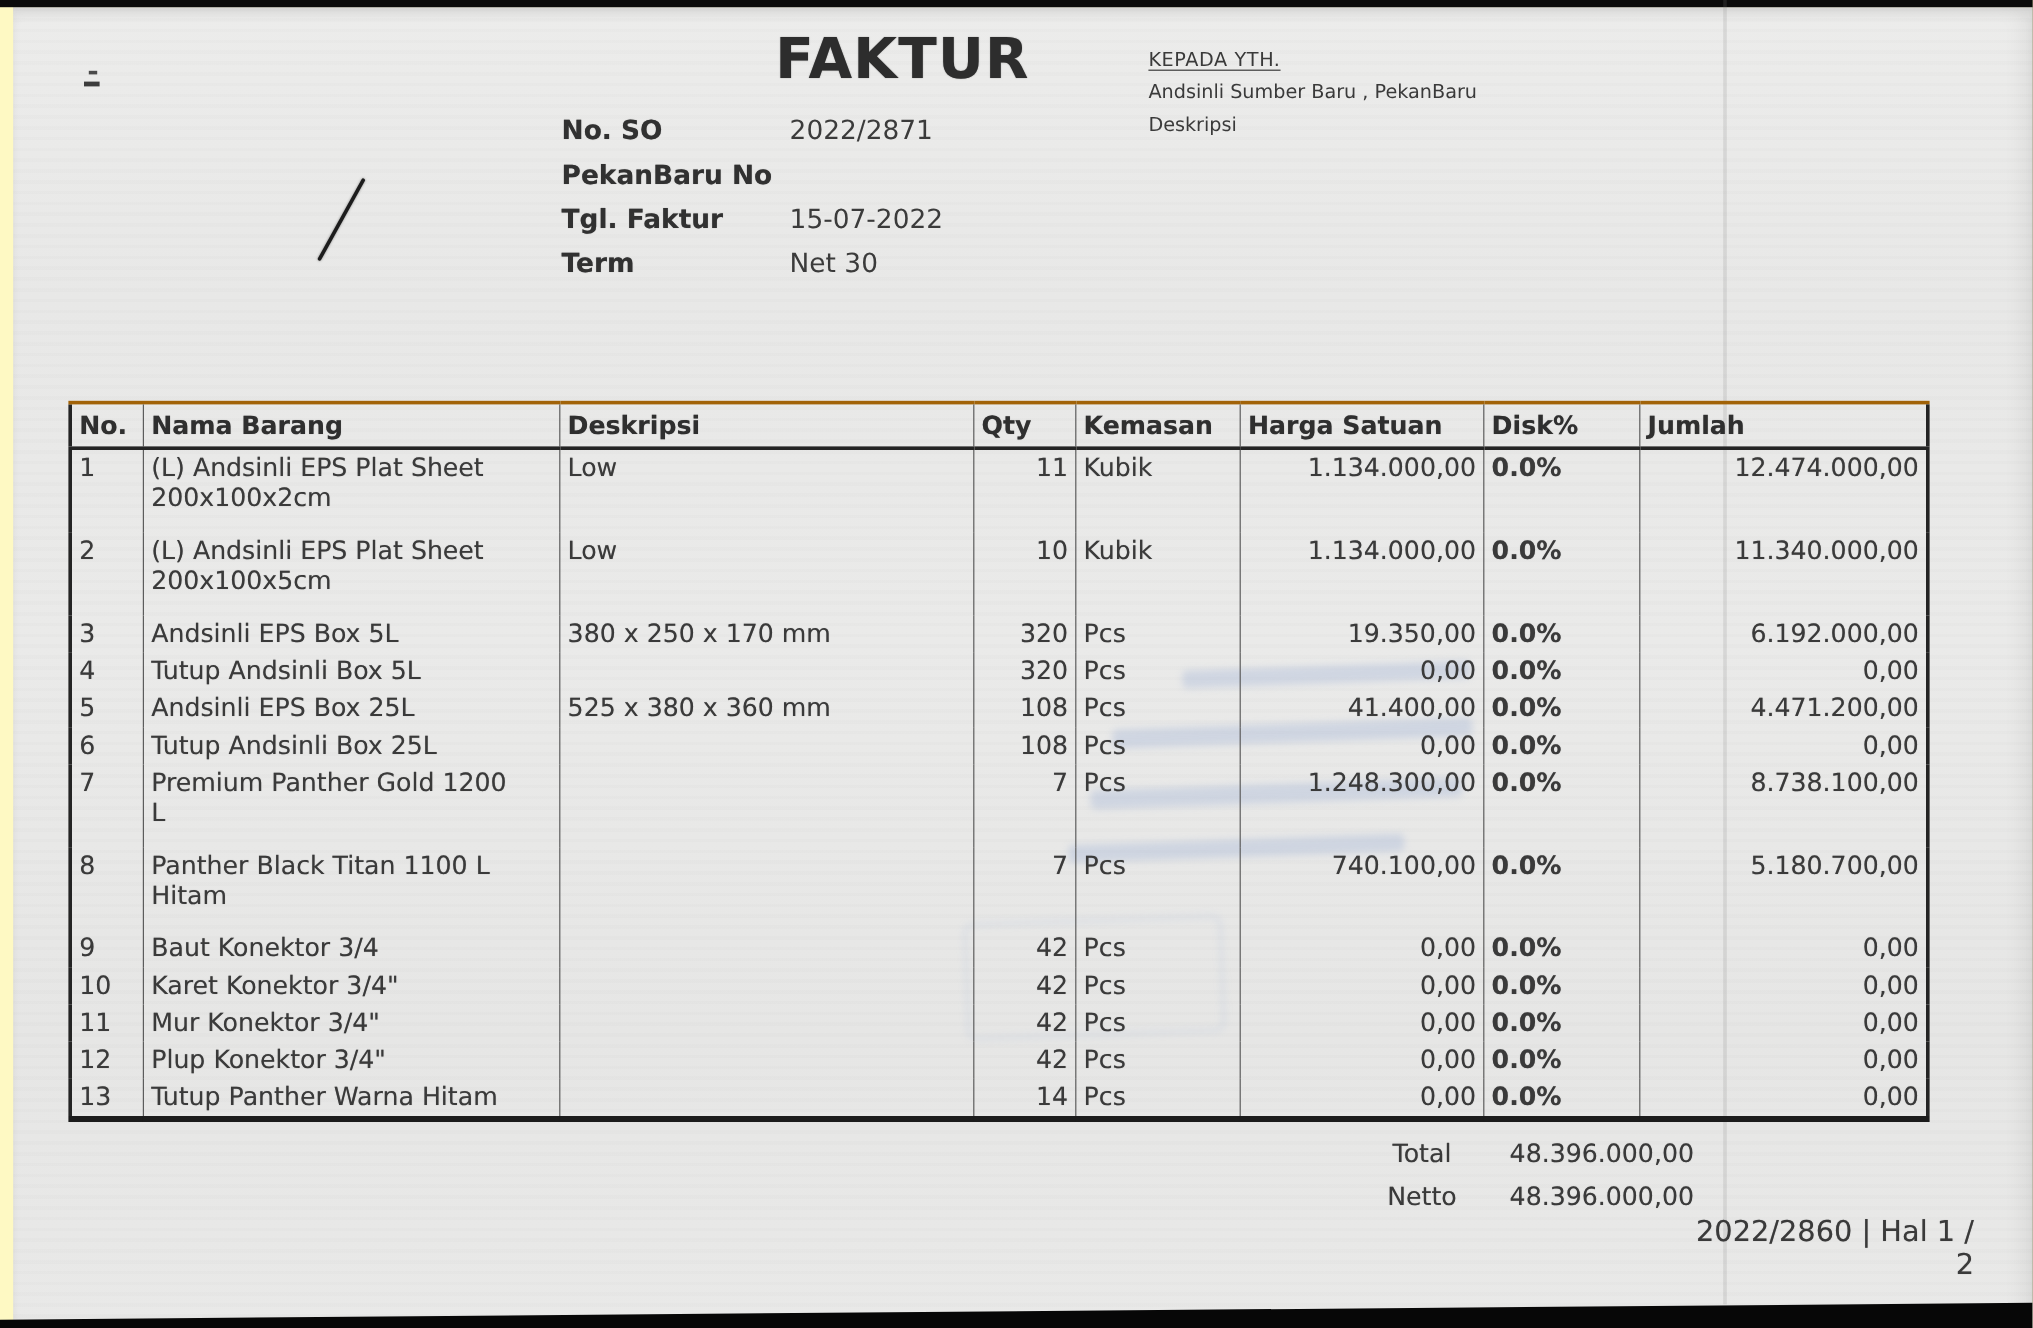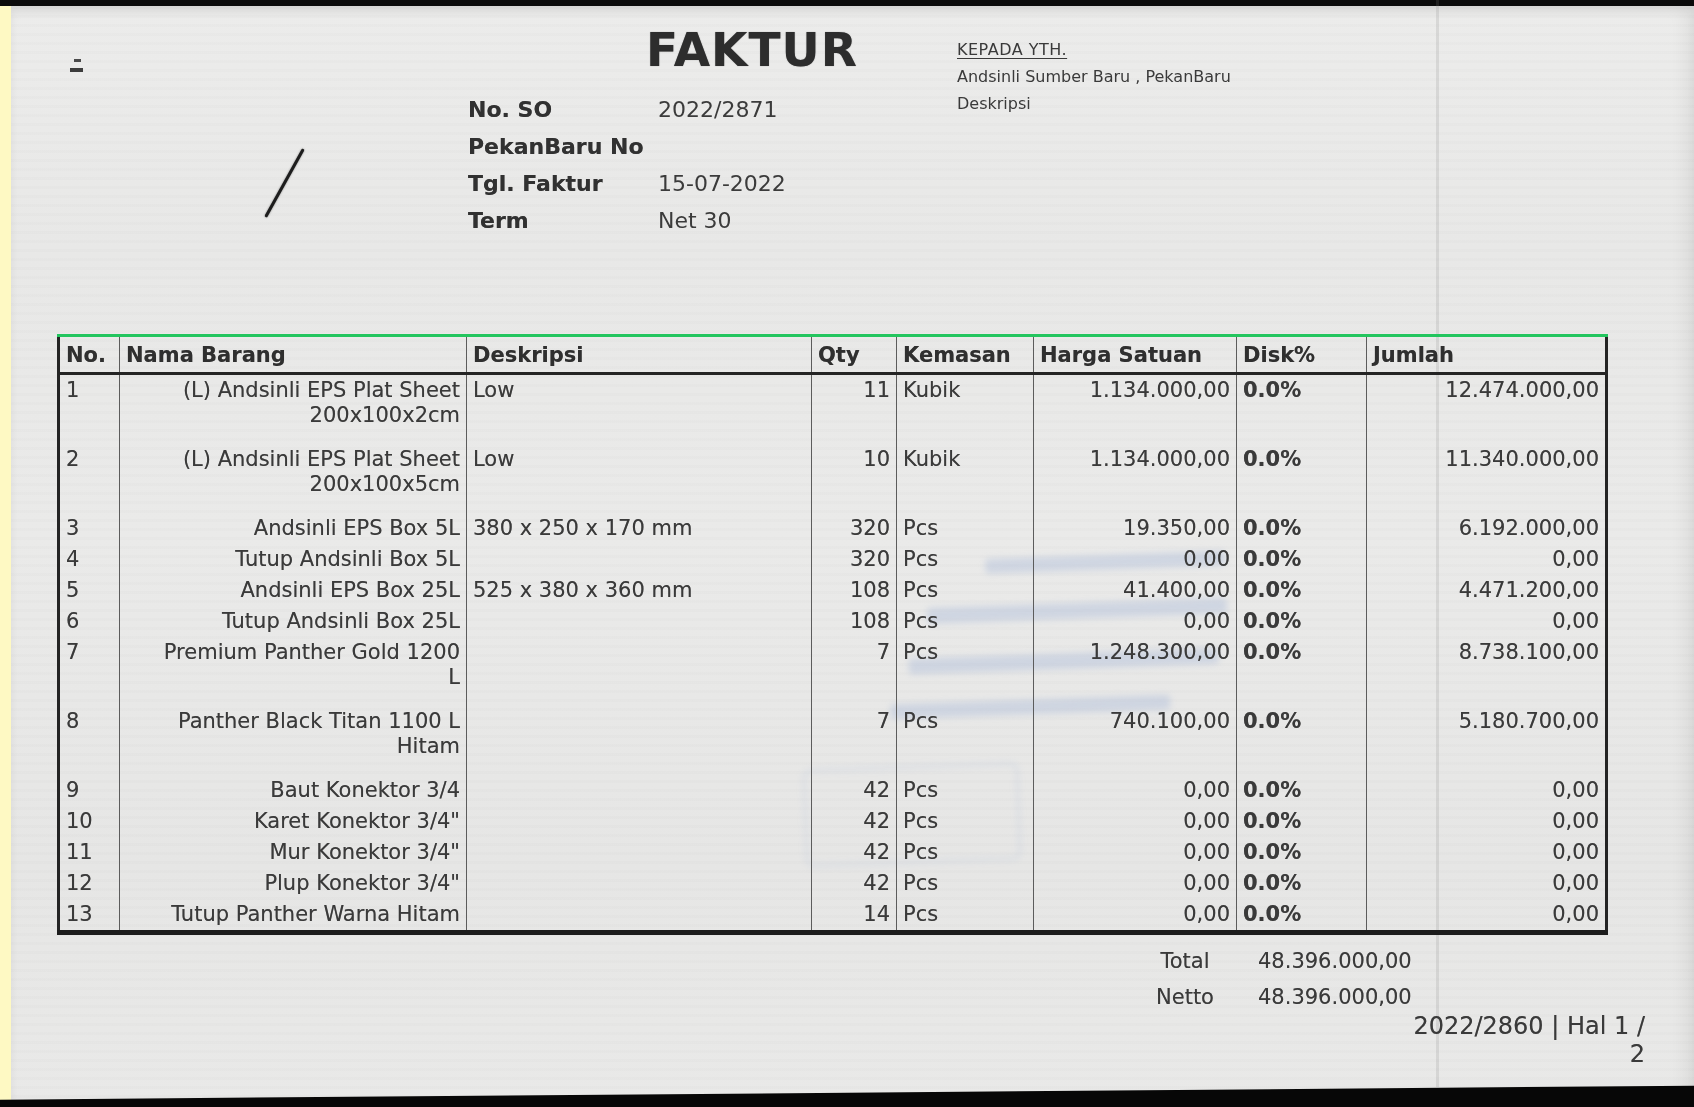--- a/index.html
+++ b/index.html
@@ -55,34 +55,34 @@
 
   
   table.inv {
     position:absolute; left:57px; top:334px; width:1548px;
     border-collapse:collapse; table-layout:fixed;
     font-size:21px; color:#3a3a3a;
     border:3px solid #242424; border-bottom:5px solid #1c1c1c;
   }
   table.inv th, table.inv td { text-shadow:0 0 0.6px rgba(58,58,58,0.5); }
   table.inv thead th {
-    border-top:3px solid #22c55e; border-bottom:3px solid #242424;
+    border-top:3px solid #a16207; border-bottom:3px solid #242424;
     border-left:1px solid #5c5c5c;
     font-weight:bold; color:#2f2f2f; text-align:left;
     padding:4px 6px; height:27px; white-space:nowrap; overflow:hidden;
   }
   table.inv thead th:first-child { border-left:none; }
   table.inv tbody td {
     border-left:1px solid #5c5c5c; vertical-align:top;
     padding:3px 6px; line-height:25px; height:25px;
     white-space:nowrap; overflow:hidden;
   }
   table.inv tbody td:first-child { border-left:none; }
   table.inv tbody tr.tall td { padding-bottom:16px; }
-  td.c-nama { white-space:pre-line !important;text-align:right; }
+  td.c-nama { white-space:pre-line !important; }
   th.h-qty   { text-align:right; padding-right:10px; }
   th.h-harga { text-align:right; }
   th.h-disk  { text-align:right; padding-right:14px; }
   th.h-jumlah{ text-align:right;margin-top:23px; }
   td.c-qty   { text-align:right; padding-right:24px; }
   td.c-harga { text-align:right; }
   td.c-disk  { text-align:left; padding-right:14px;font-weight:bold; }
   td.c-jumlah{ text-align:right; }
 
   

